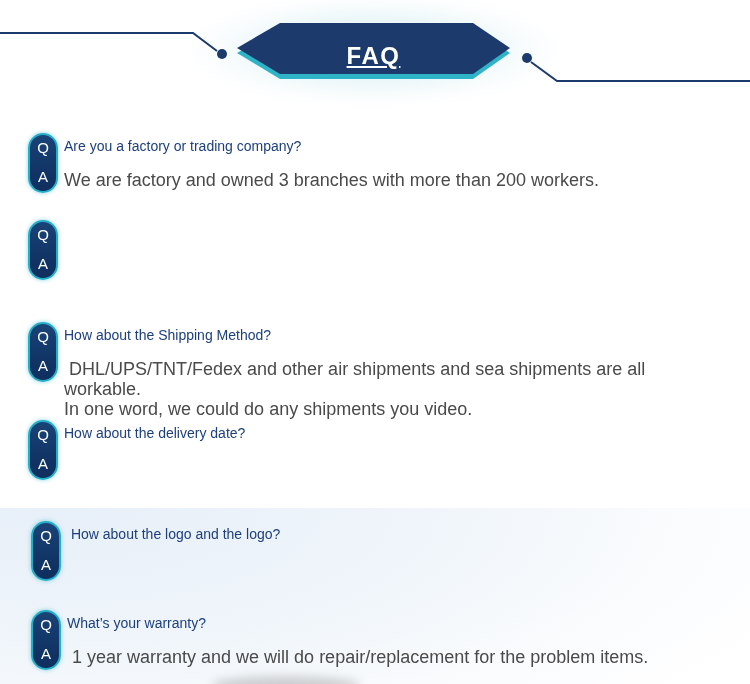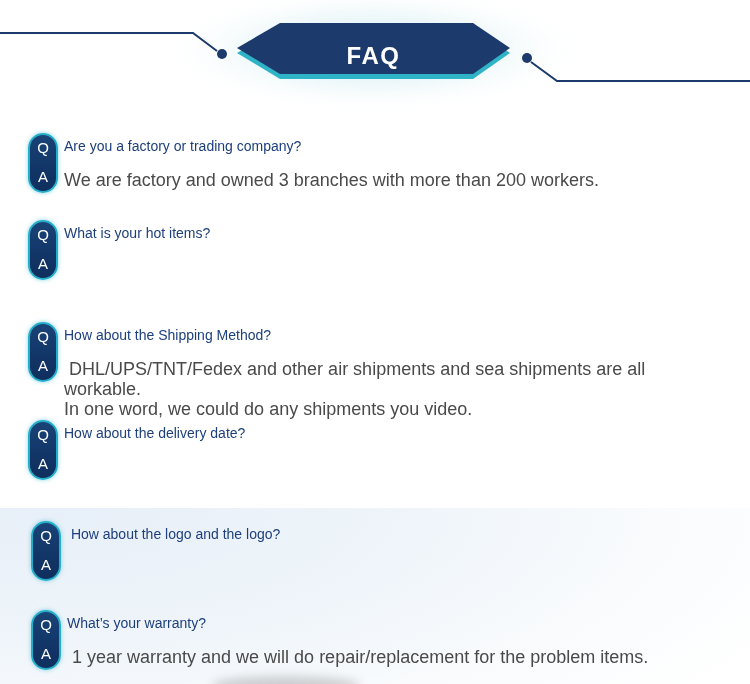--- a/index.html
+++ b/index.html
@@ -40,20 +40,21 @@
     top: 23px;
     width: 273px;
     height: 66px;
     display: flex;
     align-items: center;
     justify-content: center;
     color: #ffffff;
     font-size: 24px;
     font-weight: bold;
     letter-spacing: 1.5px;
+    text-decoration: underline;
   }
   .qa-item {
     position: absolute;
     display: flex;
     align-items: flex-start;
   }
   .qa-badge {
     width: 30px;
     height: 60px;
     flex: 0 0 30px;
@@ -134,21 +135,20 @@
       <div class="qa-answer">We are factory and owned 3 branches with more than 200 workers.</div>
     </div>
   </div>
 
   <div class="qa-item" style="top:220px; left:28px;">
     <div class="qa-badge">
       <span class="qa-letter">Q</span>
       <span class="qa-letter">A</span>
     </div>
     <div class="qa-content">
-      <div class="qa-question">What is your hot items?</div>
     </div>
   </div>
 
   <div class="qa-item" style="top:322px; left:28px;">
     <div class="qa-badge">
       <span class="qa-letter">Q</span>
       <span class="qa-letter">A</span>
     </div>
     <div class="qa-content">
       <div class="qa-question">How about the Shipping Method?</div>

